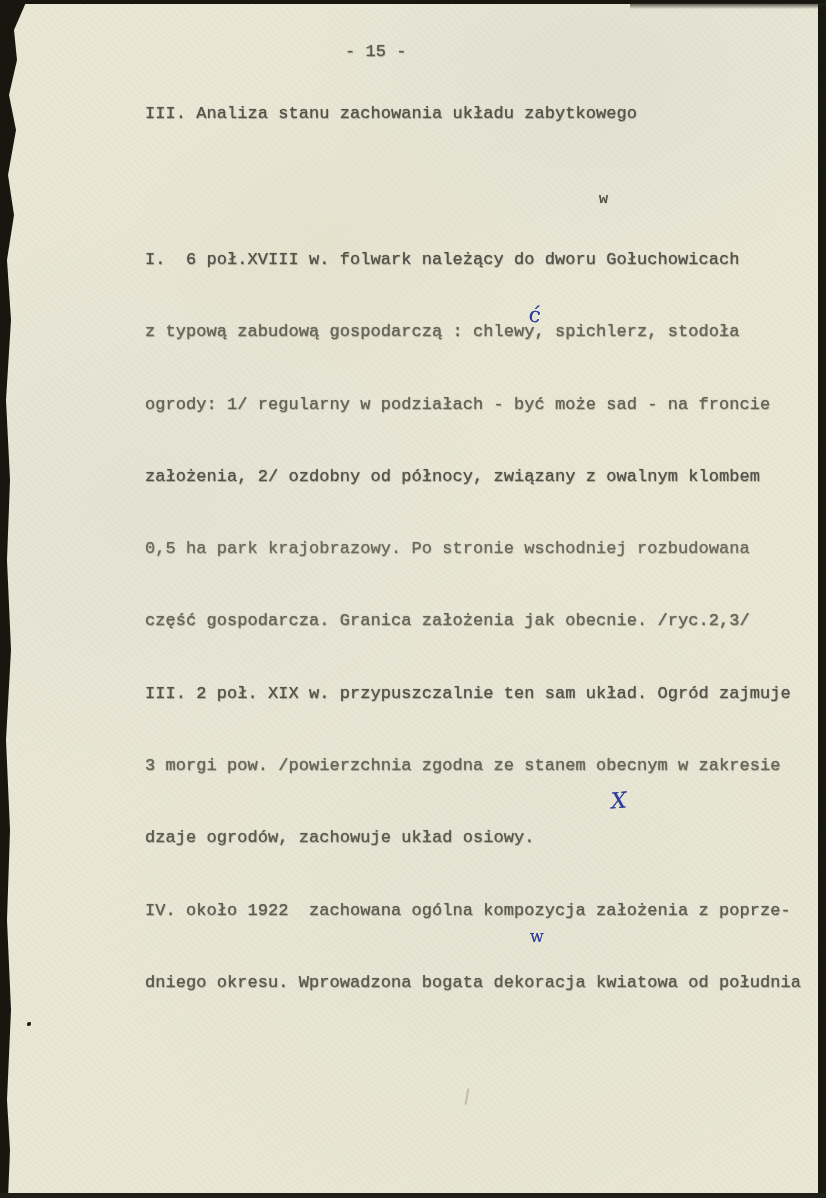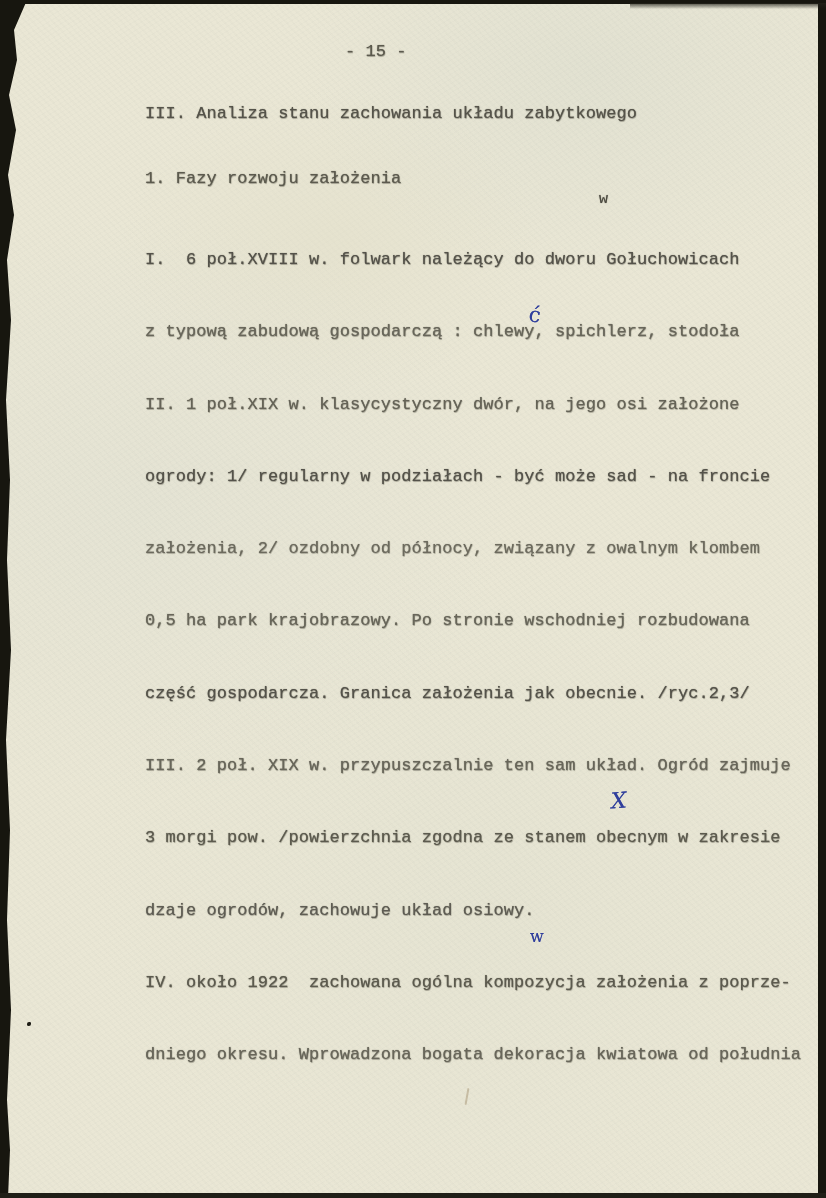--- a/index.html
+++ b/index.html
@@ -64,26 +64,24 @@
   <div class="edge edge-top"></div>
   <div class="edge edge-left"></div>
   <div class="edge edge-right"></div>
   <div class="edge edge-bottom"></div>
   <div class="smudge-top"></div>
 
   <div class="typed page-number">- 15 -</div>
 
   <div class="typed heading">III. Analiza stanu zachowania układu zabytkowego</div>
 
-  <div class="typed subheading">1. Fazy rozwoju założenia</div>
 
   <div class="typed body-text">
     <div class="line">I.  6 poł.XVIII w. folwark należący do dworu Gołuchowicach</div>
     <div class="line">z typową zabudową gospodarczą : chlewy, spichlerz, stodoła</div>
-    <div class="line">II. 1 poł.XIX w. klasycystyczny dwór, na jego osi założone</div>
     <div class="line">ogrody: 1/ regularny w podziałach - być może sad - na froncie</div>
     <div class="line">założenia, 2/ ozdobny od północy, związany z owalnym klombem</div>
     <div class="line">0,5 ha park krajobrazowy. Po stronie wschodniej rozbudowana</div>
     <div class="line">część gospodarcza. Granica założenia jak obecnie. /ryc.2,3/</div>
     <div class="line">III. 2 poł. XIX w. przypuszczalnie ten sam układ. Ogród zajmuje</div>
     <div class="line">3 morgi pow. /powierzchnia zgodna ze stanem obecnym w zakresie</div>
     <div class="line">dzaje ogrodów, zachowuje układ osiowy.</div>
     <div class="line">IV. około 1922  zachowana ogólna kompozycja założenia z poprze-</div>
     <div class="line">dniego okresu. Wprowadzona bogata dekoracja kwiatowa od południa</div>
     

